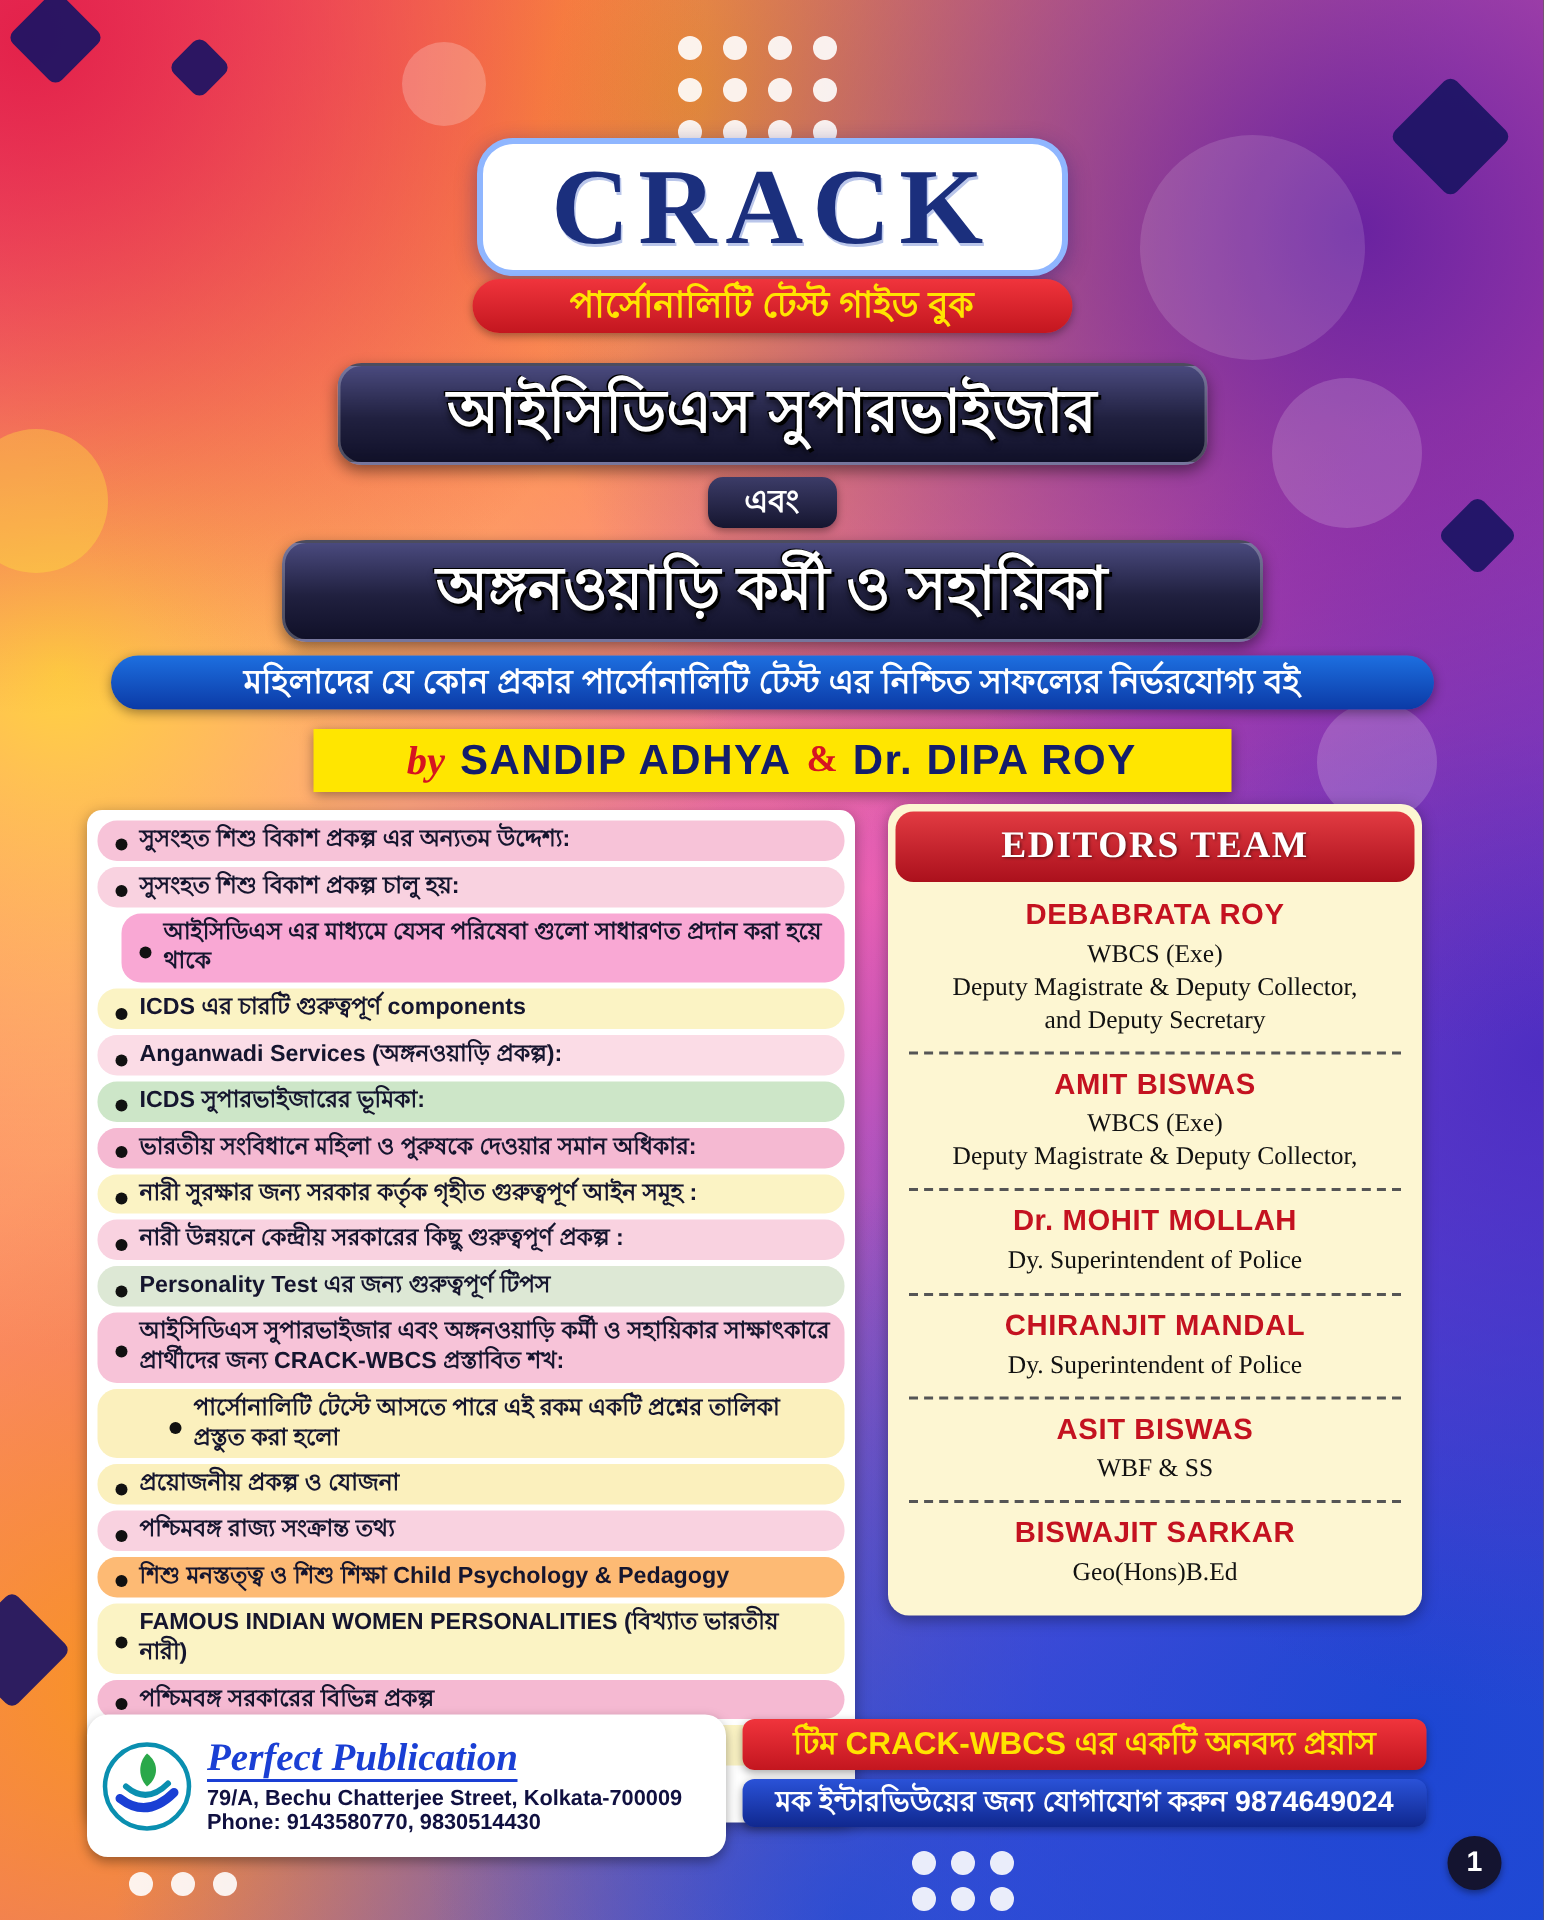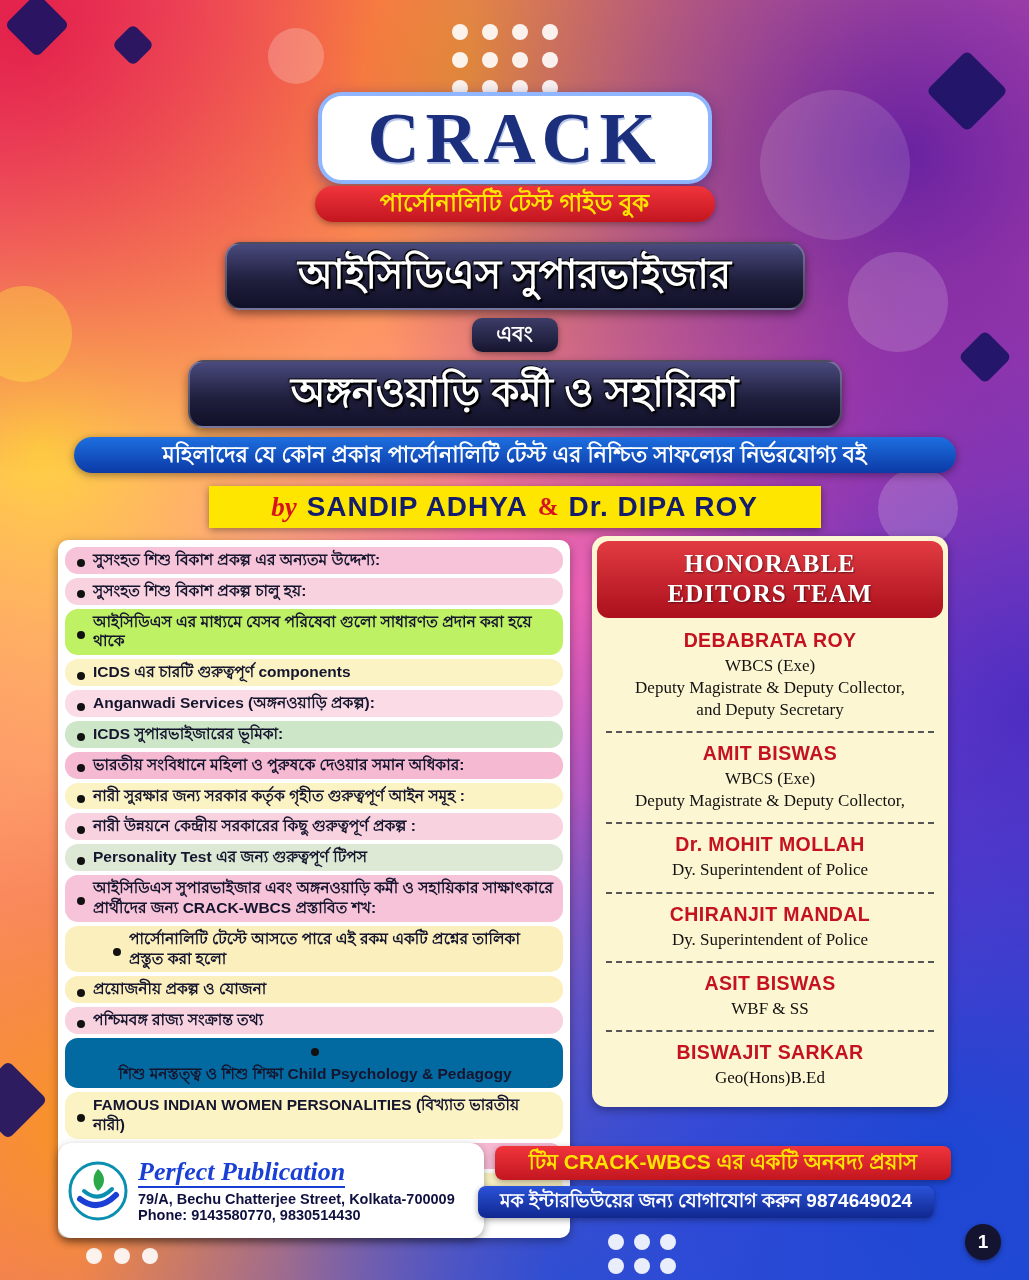--- a/index.html
+++ b/index.html
@@ -127,21 +127,21 @@
   }
   .pub-addr{font-size:14.5px;color:#101040;margin-top:3px;font-weight:bold;}
   .pub-phone{font-size:14.5px;color:#101040;font-weight:bold;}
   .foot-red{
     position:absolute;left:495px;top:1146px;width:456px;height:34px;
     background:linear-gradient(#f0343c,#c3161f);border-radius:8px;
     display:flex;align-items:center;justify-content:center;box-shadow:0 2px 6px rgba(0,0,0,.35);
   }
   .foot-red span{color:#ffe400;font-size:21px;font-weight:bold;white-space:nowrap;}
   .foot-blue{
-    position:absolute;left:478px;top:1186px;width:456px;height:32px;
+    position:absolute;left:495px;top:1186px;width:456px;height:32px;
     background:linear-gradient(#2a52d8,#10288f);border-radius:8px;
     display:flex;align-items:center;justify-content:center;box-shadow:0 2px 6px rgba(0,0,0,.35);
   }
   .foot-blue span{color:#fff;font-size:19px;font-weight:bold;white-space:nowrap;}
   .page-circle{
     position:absolute;right:28px;bottom:20px;width:36px;height:36px;border-radius:50%;
     background:#141430;display:flex;align-items:center;justify-content:center;
     box-shadow:0 2px 5px rgba(0,0,0,.4);
   }
   .page-circle span{color:#fff;font-size:19px;font-weight:bold;}
@@ -198,21 +198,21 @@
 
   <div class="left-panel">
       <div class="topic-item" style="background: rgb(247, 195, 216);">
         <span class="bullet"></span>
         <span class="topic-text">সুসংহত শিশু বিকাশ প্রকল্প এর অন্যতম উদ্দেশ্য:</span>
       </div>
       <div class="topic-item" style="background: rgb(249, 210, 224);">
         <span class="bullet"></span>
         <span class="topic-text">সুসংহত শিশু বিকাশ প্রকল্প চালু হয়:</span>
       </div>
-      <div class="topic-item" style="background: #bef264;">
+      <div class="topic-item" style="background: #f9a8d4; margin-left: 16px;">
         <span class="bullet"></span>
         <span class="topic-text">আইসিডিএস এর মাধ্যমে যেসব পরিষেবা গুলো সাধারণত প্রদান করা হয়ে থাকে</span>
       </div>
       <div class="topic-item" style="background: rgb(251, 243, 196);">
         <span class="bullet"></span>
         <span class="topic-text">ICDS এর চারটি গুরুত্বপূর্ণ components</span>
       </div>
       <div class="topic-item" style="background: rgb(251, 220, 230);">
         <span class="bullet"></span>
         <span class="topic-text">Anganwadi Services (অঙ্গনওয়াড়ি প্রকল্প):</span>
@@ -246,21 +246,21 @@
         <span class="topic-text">পার্সোনালিটি টেস্টে আসতে পারে এই রকম একটি প্রশ্নের তালিকা প্রস্তুত করা হলো</span>
       </div>
       <div class="topic-item" style="background: rgb(251, 240, 189);">
         <span class="bullet"></span>
         <span class="topic-text">প্রয়োজনীয় প্রকল্প  ও  যোজনা</span>
       </div>
       <div class="topic-item" style="background: rgb(249, 210, 224);">
         <span class="bullet"></span>
         <span class="topic-text">পশ্চিমবঙ্গ রাজ্য সংক্রান্ত তথ্য</span>
       </div>
-      <div class="topic-item" style="background: #0369a1; flex-direction: column;">
+      <div class="topic-item" style="background: #fdba74;">
         <span class="bullet"></span>
         <span class="topic-text">শিশু মনস্তত্ত্ব ও শিশু শিক্ষা Child Psychology &amp; Pedagogy</span>
       </div>
       <div class="topic-item" style="background: rgb(251, 243, 196);">
         <span class="bullet"></span>
         <span class="topic-text">FAMOUS INDIAN WOMEN PERSONALITIES (বিখ্যাত ভারতীয় নারী)</span>
       </div>
       <div class="topic-item" style="background: rgb(245, 185, 210);">
         <span class="bullet"></span>
         <span class="topic-text">পশ্চিমবঙ্গ সরকারের বিভিন্ন প্রকল্প</span>
@@ -270,21 +270,20 @@
         <span class="topic-text">কেন্দ্র সরকারের বিভিন্ন প্রকল্প</span>
       </div>
       <div class="topic-item" style="background: rgb(255, 255, 255);">
         <span class="bullet"></span>
         <span class="topic-text">পশ্চিমবঙ্গের মন্ত্রিসভার তালিকা</span>
       </div>
     </div>
 
   <div class="right-panel">
     <div class="editors-header">
-      <div>HONORABLE</div>
       <div>EDITORS TEAM</div>
     </div>
     <div class="editors-entries">
         <div class="editor-entry">
           <div class="editor-name">DEBABRATA ROY</div>
           <div class="editor-role">WBCS (Exe)</div>
           <div class="editor-role">Deputy Magistrate &amp; Deputy Collector,</div>
           <div class="editor-role">and Deputy Secretary</div>
         </div>
         <div class="editor-entry">

